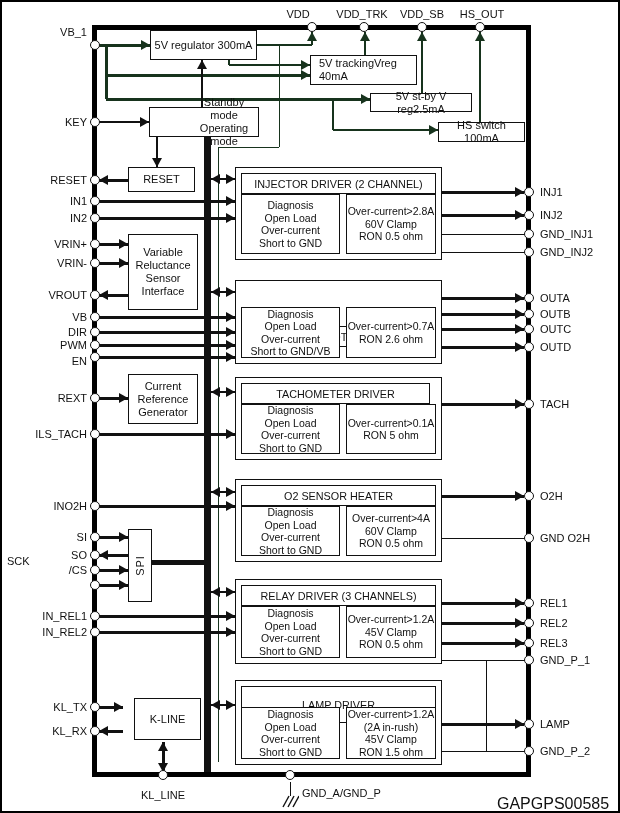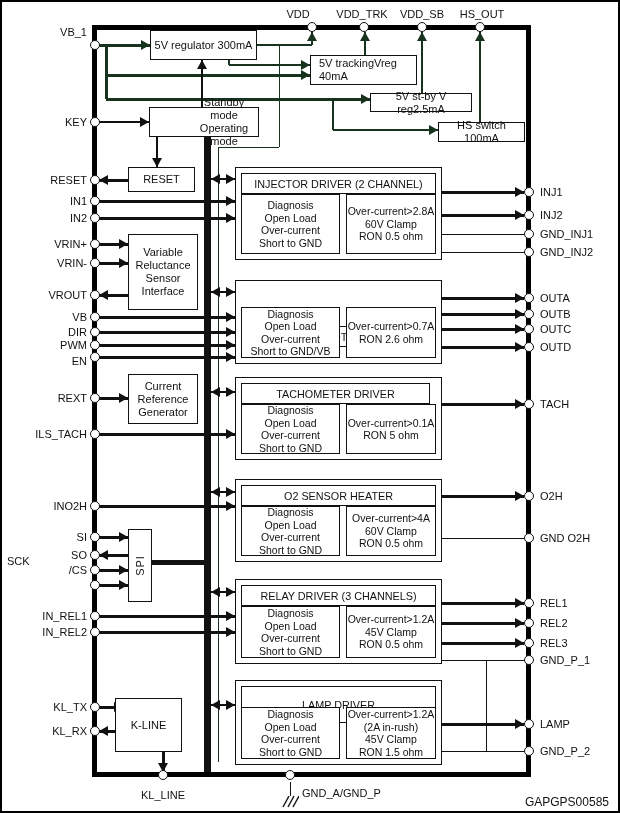--- a/index.html
+++ b/index.html
@@ -8,21 +8,21 @@
   .box{position:absolute;border:1.4px solid #111;background:#fff;box-sizing:border-box;display:flex;flex-direction:column;justify-content:center;align-items:center;font-size:11px;line-height:13px;color:#111;text-align:center;}
   .box.left{align-items:flex-start;padding-left:8px;text-align:left;}
   .box.vertical span{transform:rotate(-90deg);letter-spacing:1px;}
   .blk-outer{position:absolute;border:1.4px solid #111;box-sizing:border-box;background:#fff;}
   .blk-title{position:absolute;border:1.3px solid #111;box-sizing:border-box;display:flex;align-items:center;justify-content:center;font-size:10.8px;color:#111;background:#fff;}
   .blk-sub{position:absolute;border:1.3px solid #111;box-sizing:border-box;display:flex;flex-direction:column;align-items:center;justify-content:center;font-size:10.5px;line-height:12.5px;color:#111;text-align:center;background:#fff;}
   .wire{position:absolute;}
   .ah{position:absolute;width:0;height:0;}
   .pin{position:absolute;width:10px;height:10px;border:1.6px solid #111;border-radius:50%;background:#fff;box-sizing:border-box;z-index:6;}
   .chip{position:absolute;border:5px solid #000;box-sizing:border-box;}
-  #code{position:absolute;left:495px;top:793px;width:112px;text-align:right;font-size:12px;color:#111;}
+  #code{position:absolute;left:495px;top:793px;width:112px;text-align:right;font-size:16px;color:#111;}
   #gnd-sym{position:absolute;left:279px;top:792px;z-index:7;}
 </style>
 </head>
 <body>
 
 <div id="page">
   <div id="diagram">
       <div class="chip" style="left: 90px; top: 23px; width: 439px; height: 752px;"></div>
       <div class="wire" style="background: rgb(23, 51, 29); left: 97px; top: 41.5px; width: 51px; height: 3px;"></div>
       <div class="ah" style="left: 139px; top: 38px; border-top: 5px solid transparent; border-bottom: 5px solid transparent; border-left: 9px solid rgb(23, 51, 29);"></div>
@@ -178,21 +178,21 @@
         <span>Interface</span>
       </div>
       <div class="box" style="left: 126px; top: 372px; width: 70px; height: 50px;">
         <span>Current</span>
         <span>Reference</span>
         <span>Generator</span>
       </div>
       <div class="box vertical" style="left: 126px; top: 527px; width: 24px; height: 73px;">
         <span>SPI</span>
       </div>
-      <div class="box" style="left: 113px; top: 696px; width: 67px; height: 54px;">
+      <div class="box" style="left: 132px; top: 696px; width: 67px; height: 42px;">
         <span>K-LINE</span>
       </div>
       <div class="blk-outer" style="left: 233px; top: 165px; width: 207px; height: 93px;"></div>
       <div class="blk-title" style="left: 239px; top: 171px; width: 195px; height: 21px;">INJECTOR DRIVER (2 CHANNEL)</div>
       <div class="blk-sub" style="left: 239px; top: 192px; width: 99px; height: 60px;">
         <div>Diagnosis</div>
         <div>Open Load</div>
         <div>Over-current</div>
         <div>Short to GND</div>
       </div>

